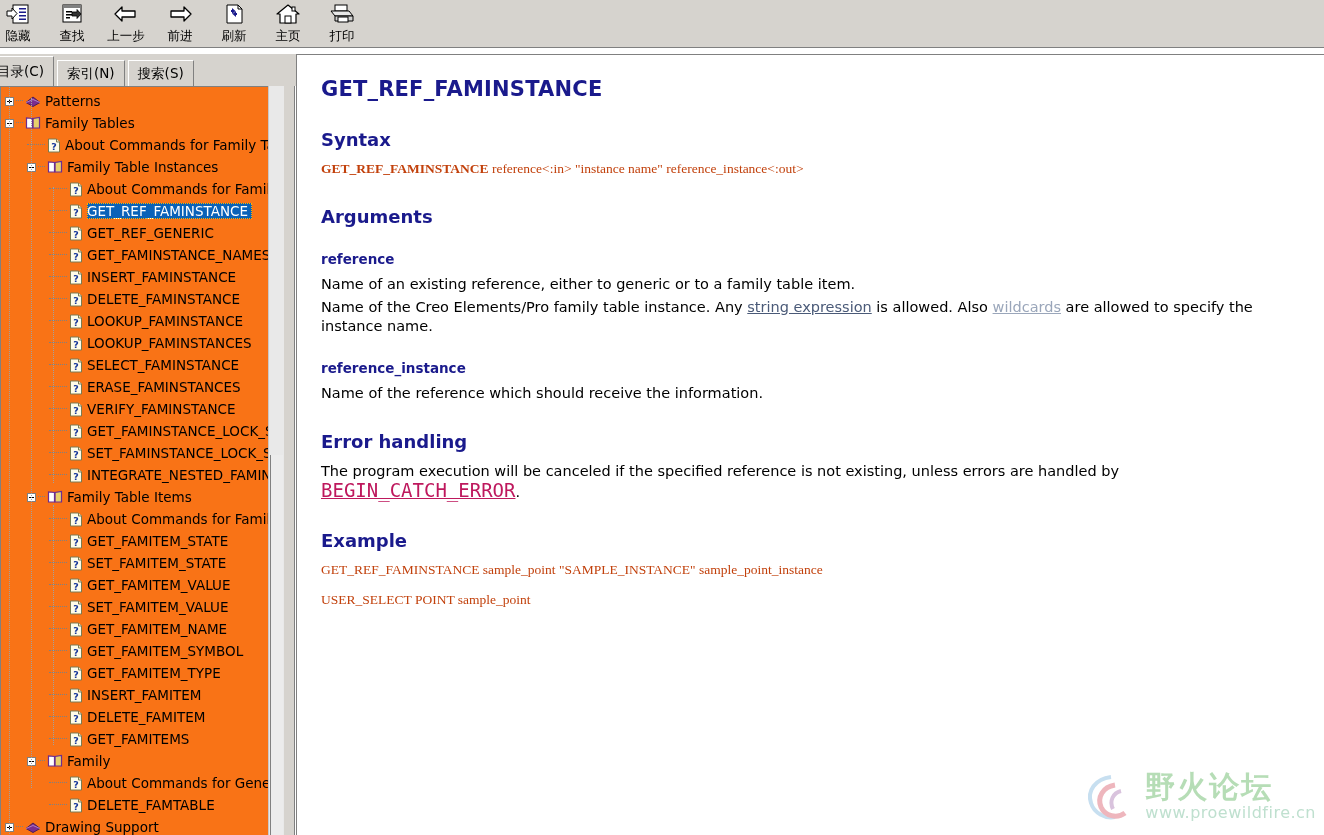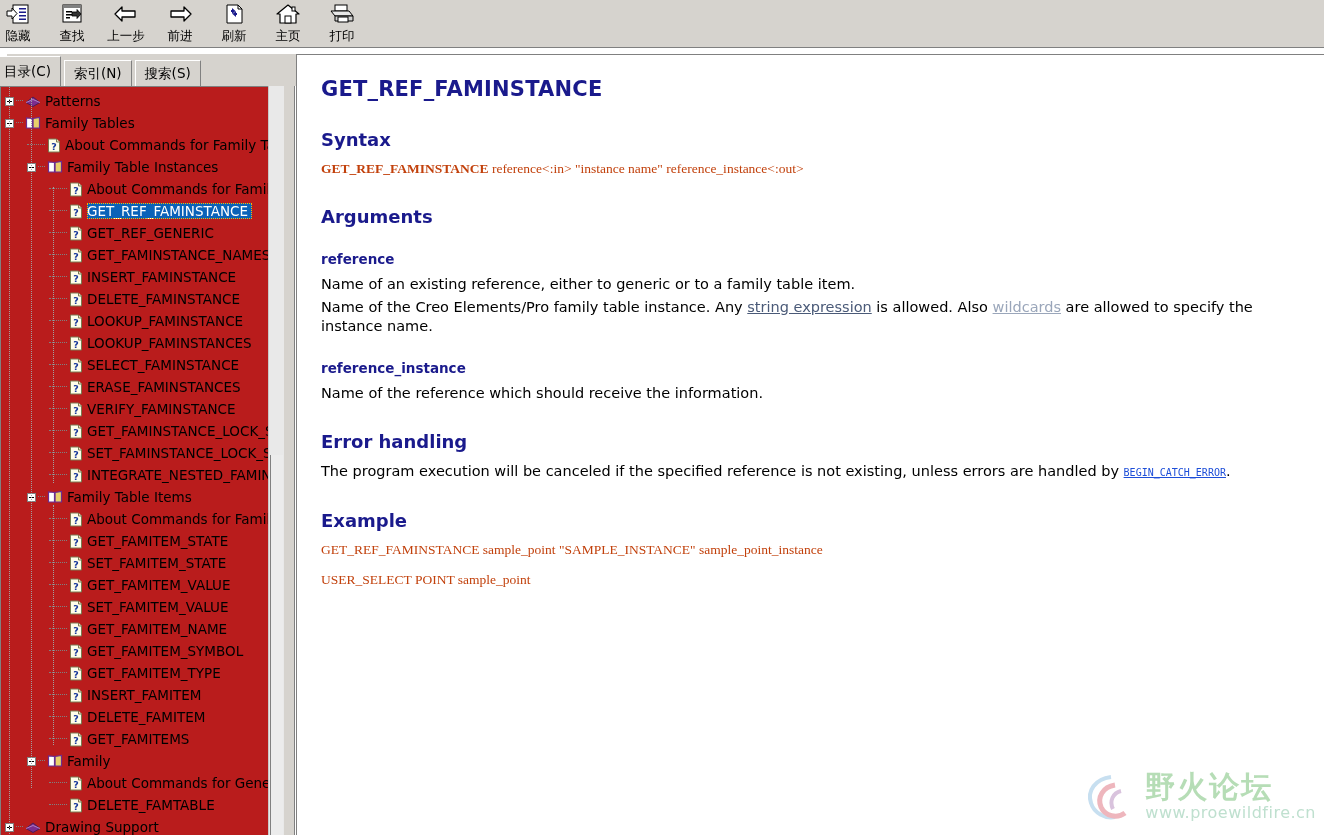--- a/index.html
+++ b/index.html
@@ -53,21 +53,21 @@
     background: #808080;
   }
   #toolbar-sep2 {
     position: absolute;
     left: 0; top: 48px; width: 1324px; height: 1px;
     background: #ffffff;
   }
 
   
   #tabstrip {
-    position: absolute; left: 7px; top: 54px;
+    position: absolute; left: 0; top: 54px;
     width: 348px; height: 32px;
     background: #d6d3ce;
     display: flex;
     align-items: flex-end;
   }
   .tab {
     height: 26px;
     padding: 0 9px;
     margin-right: 3px;
     background: #d6d3ce;
@@ -87,21 +87,21 @@
     font-weight: normal;
     z-index: 3;
   }
   .tab:first-child { margin-left: -12px; padding-left: 8px; }
 
   
   #leftpane {
     position: absolute;
     left: 0; top: 86px;
     width: 268px; height: 749px;
-    background: #b91c1c;
+    background: #f97316;
     border-top: 1px solid #808080;
     border-left: 1px solid #808080;
     box-sizing: border-box;
     overflow: hidden;
   }
   #tree {
     position: relative;
     padding-top: 3px;
     font-size: 13.5px;
     color: #000;
@@ -248,22 +248,22 @@
   a.lnk {
     color: #4a5a78;
     text-decoration: underline;
   }
   a.lnk-dim {
     color: #9aa6ba;
     text-decoration: underline;
   }
   a.lnk-code {
     font-family: "DejaVu Sans Mono", monospace;
-    font-size: 10px;
-    color: #1d4ed8;
+    font-size: 19px;
+    color: #be185d;
     text-decoration: underline;
   }
   .ex-line { margin-top: 2px; }
   .ex-line + .ex-line { margin-top: 12px; }
 
   
   #watermark {
     position: absolute;
     right: 8px; bottom: 8px;
     display: flex;

